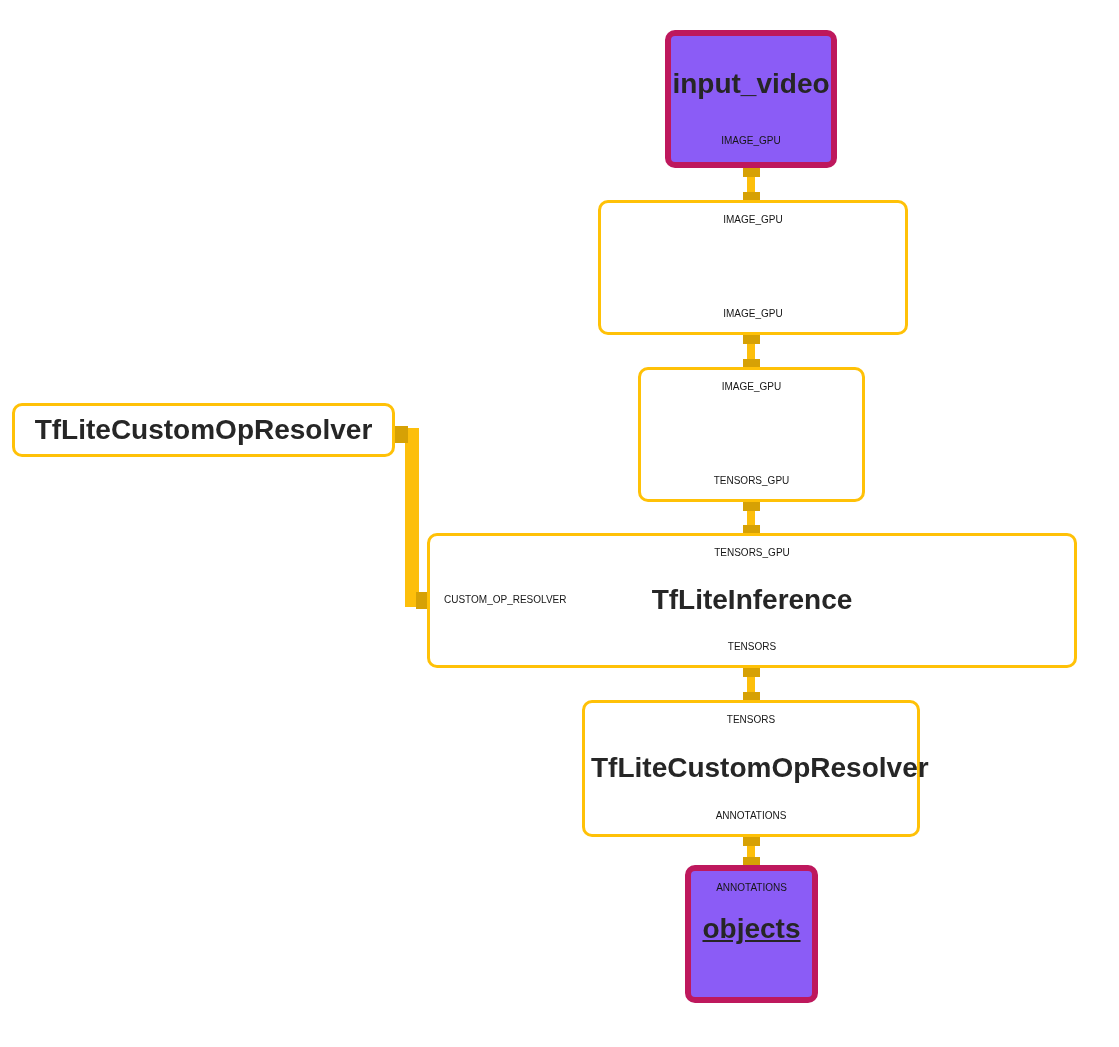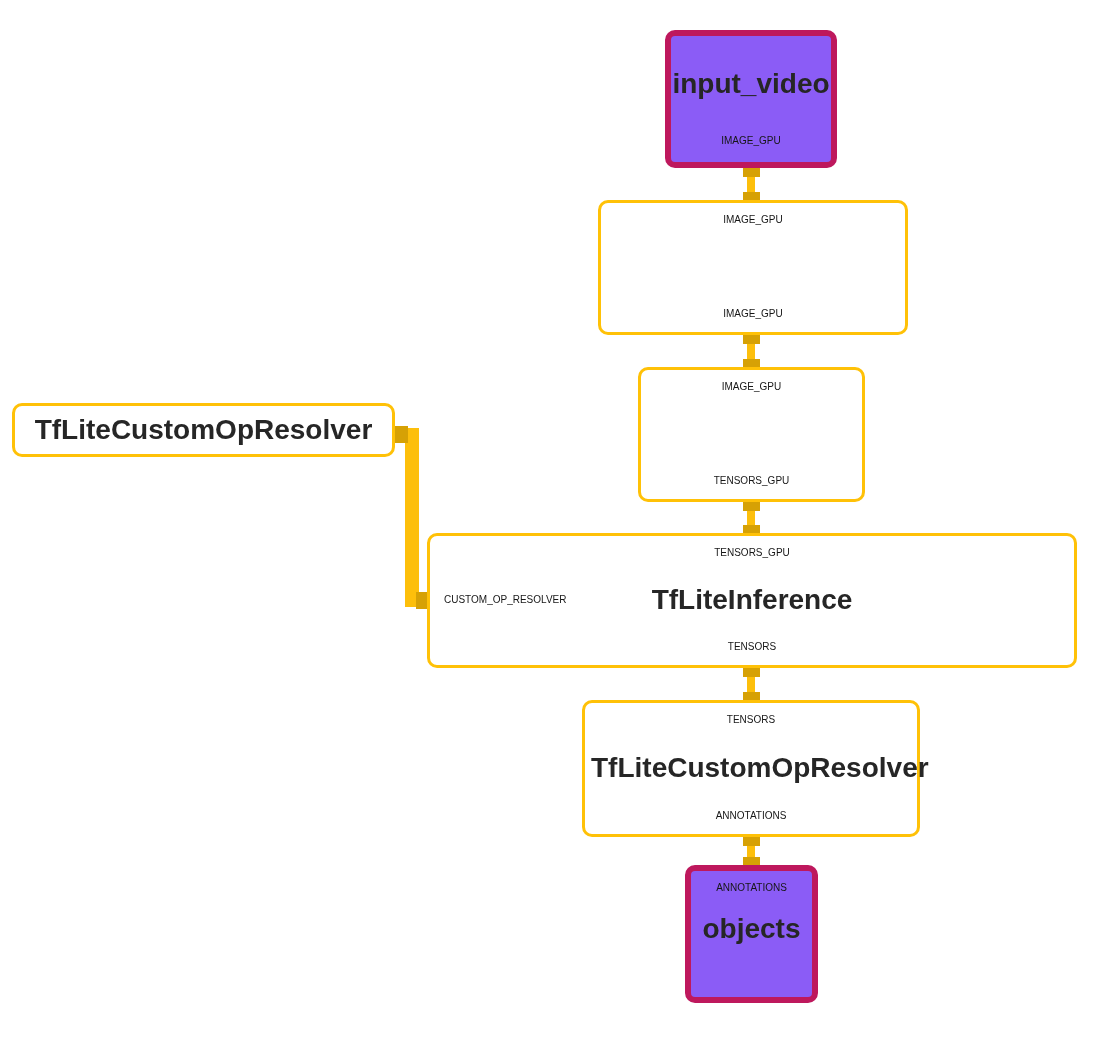--- a/index.html
+++ b/index.html
@@ -50,21 +50,21 @@
   
   .src-col {
     display: flex; flex-direction: column; height: 100%;
     box-sizing: border-box; padding: 0 4px 12px 4px;
   }
   .src-col .title-wrap { flex: 1; display: flex; align-items: center; justify-content: center; }
   .sink-col {
     display: flex; flex-direction: column; height: 100%;
     box-sizing: border-box; padding: 8px 2px 8px 2px;
   }
-  .sink-col .node-title { margin-top: 15px; }
+  .sink-col .node-title { margin-top: 15px; text-decoration: underline; }
   
   .single-col { display: flex; align-items: center; justify-content: center; height: 100%; }
   
   .mid-row { position: relative; display: flex; align-items: flex-end; justify-content: center; }
   .side-label { position: absolute; left: 8px; top: 50%; transform: translateY(-50%); }
   
   .edge-v { position: absolute; width: 8px; background: #FDBF0B; }
   .edge-v-thick { position: absolute; width: 14px; background: #FDBF0B; }
   .port { position: absolute; width: 17px; height: 17px; background: #D6A105; }
 </style>

